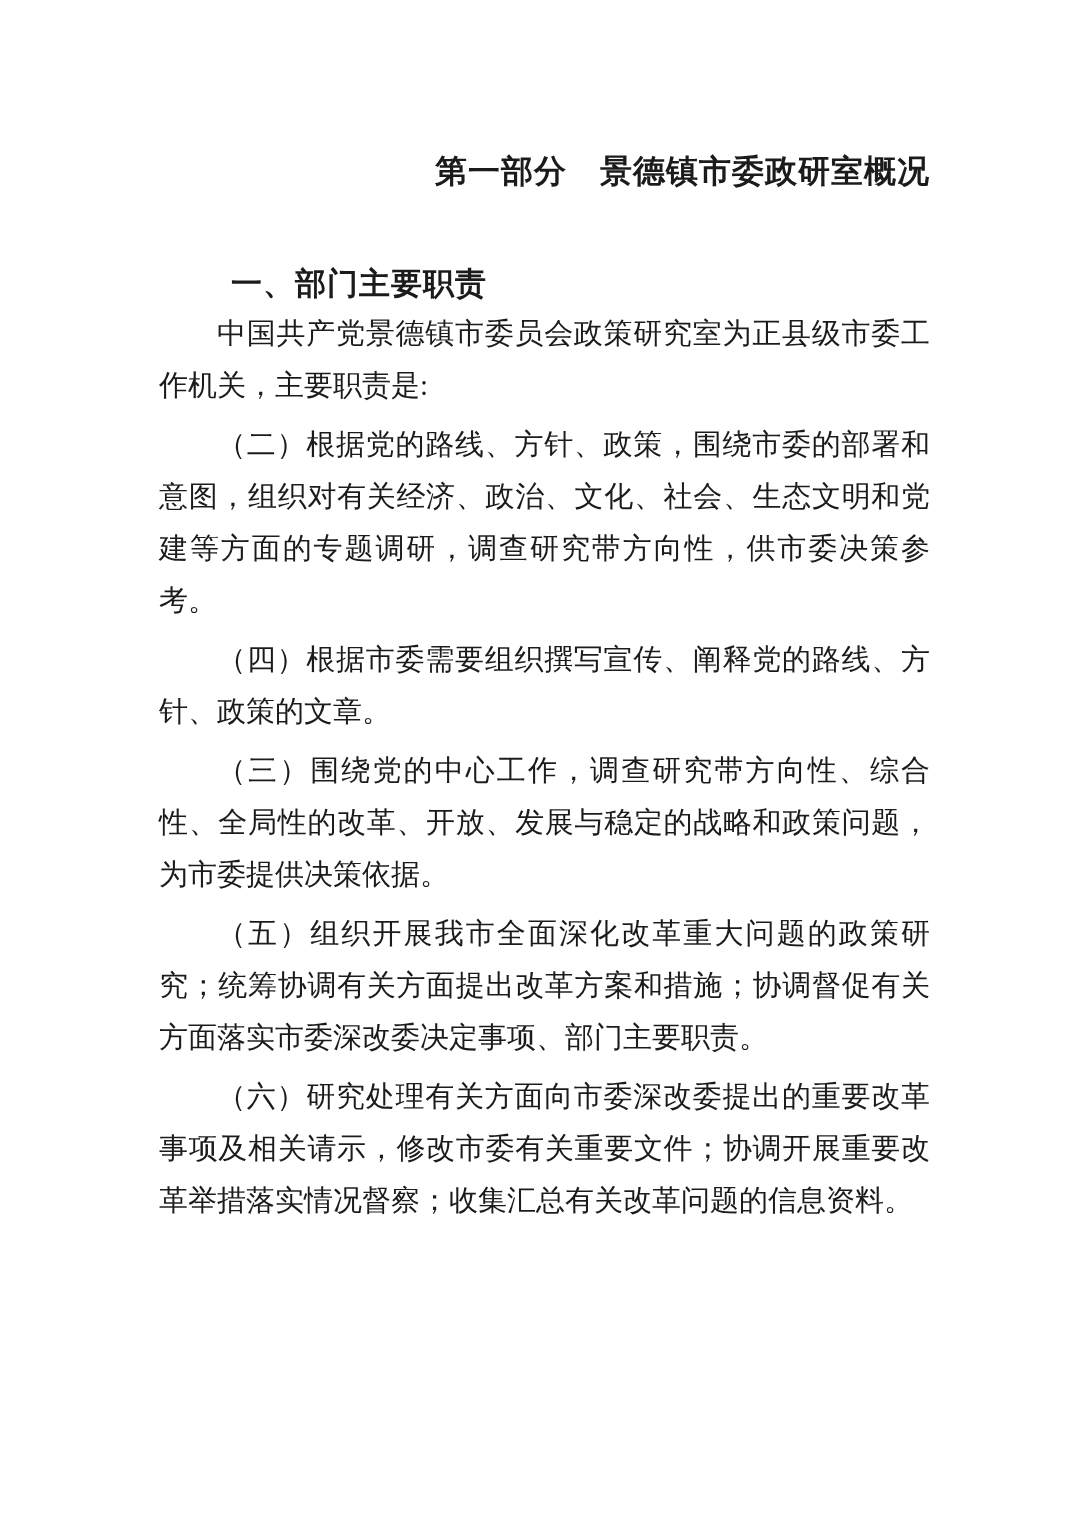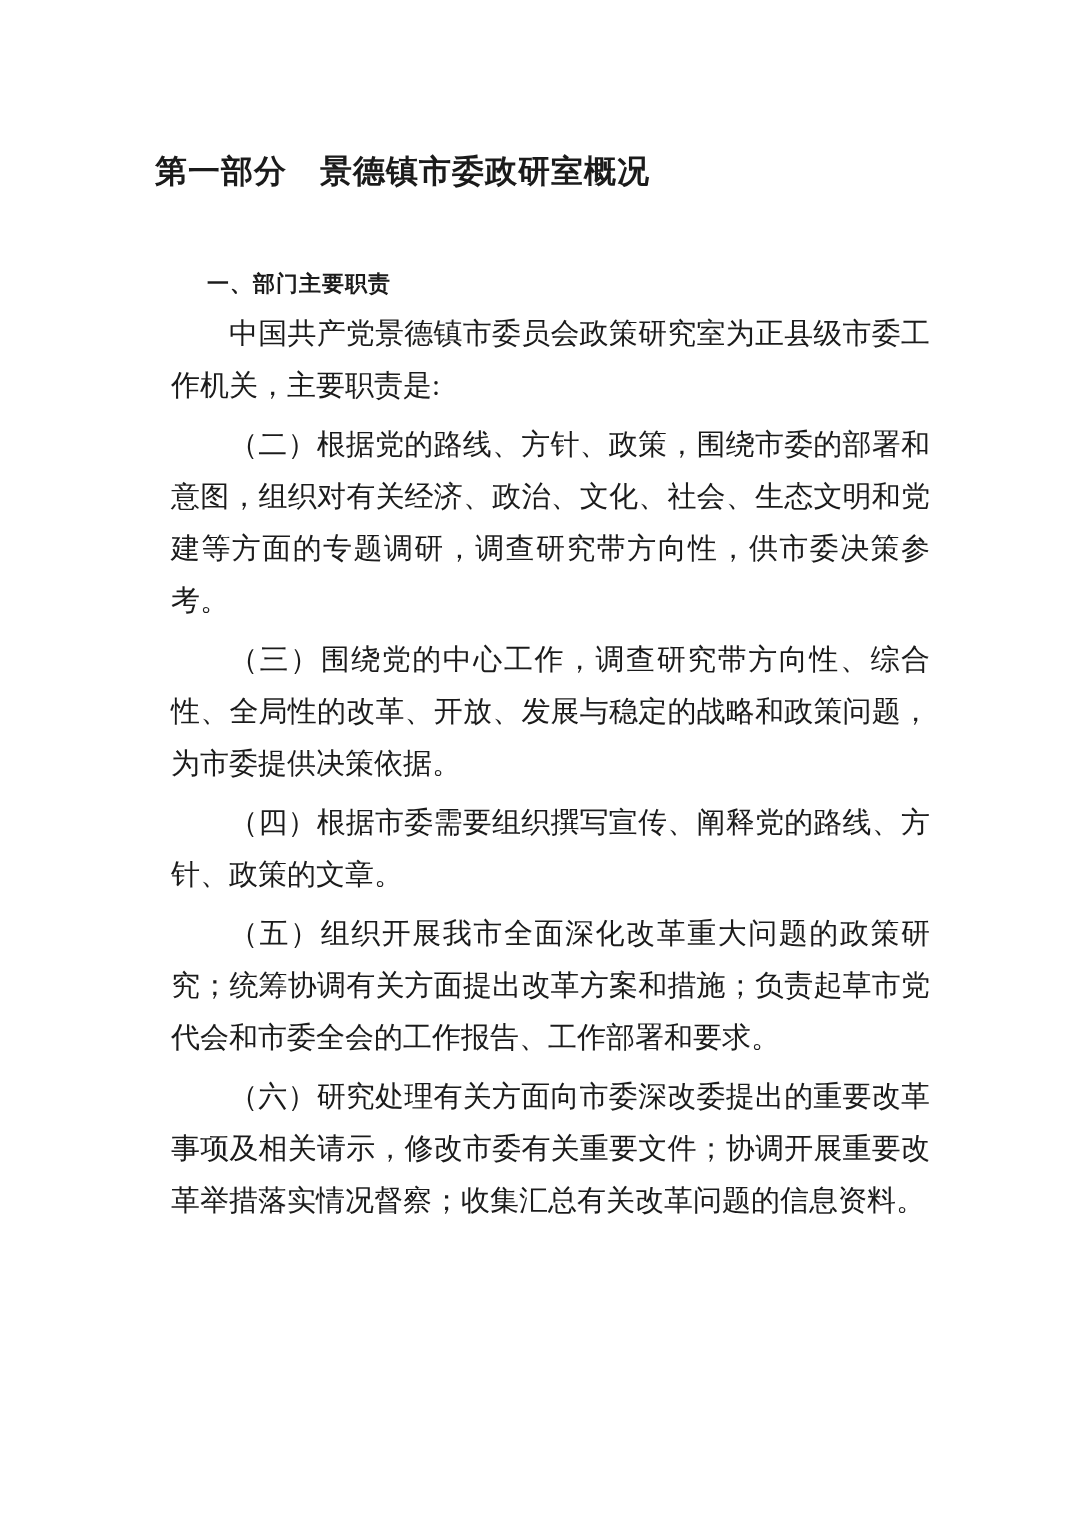--- a/index.html
+++ b/index.html
@@ -22,37 +22,37 @@
     left: 155px;
     top: 150px;
     width: 775px;
   }
   .doc-title {
     margin: 0;
     font-family: Liberation Serif, serif;
     font-weight: bold;
     font-size: 32px;
     line-height: 42px;
-    text-align: left;
+    text-align: right;
     letter-spacing: 1px;
     white-space: pre;
   }
   .section-heading {
-    margin: 74px 0 0 52px;
+    margin: 74px 0 0 76px;
     font-family: "Liberation Sans", "DejaVu Sans", sans-serif;
     font-weight: bold;
-    font-size: 22px;
+    font-size: 31px;
     line-height: 36px;
     letter-spacing: 1px;
   }
   .body-text {
     margin-top: 5px;
   }
   .para {
-    margin: 0 0 7px 16px;
+    margin: 0 0 7px 4px;
     font-size: 29px;
     line-height: 52px;
     text-align: justify;
     text-justify: inter-character;
     text-indent: 2em;
     word-break: normal;
     overflow-wrap: break-word;
   }
 </style>
 </head>
@@ -60,19 +60,19 @@
 
 <div class="page">
   <div class="content">
     <h1 class="doc-title">第一部分　景德镇市委政研室概况</h1>
 
     <h2 class="section-heading">一、部门主要职责</h2>
 
     <div class="body-text">
       <p class="para">中国共产党景德镇市委员会政策研究室为正县级市委工作机关，主要职责是:</p>
       <p class="para">（二）根据党的路线、方针、政策，围绕市委的部署和意图，组织对有关经济、政治、文化、社会、生态文明和党建等方面的专题调研，调查研究带方向性，供市委决策参考。</p>
+      <p class="para">（四）根据市委需要组织撰写宣传、阐释党的路线、方针、政策的文章。</p>
       <p class="para">（三）围绕党的中心工作，调查研究带方向性、综合性、全局性的改革、开放、发展与稳定的战略和政策问题，为市委提供决策依据。</p>
-      <p class="para">（四）根据市委需要组织撰写宣传、阐释党的路线、方针、政策的文章。</p>
-      <p class="para">（五）组织开展我市全面深化改革重大问题的政策研究；统筹协调有关方面提出改革方案和措施；负责起草市党代会和市委全会的工作报告、工作部署和要求。</p>
+      <p class="para">（五）组织开展我市全面深化改革重大问题的政策研究；统筹协调有关方面提出改革方案和措施；协调督促有关方面落实市委深改委决定事项、部门主要职责。</p>
       <p class="para">（六）研究处理有关方面向市委深改委提出的重要改革事项及相关请示，修改市委有关重要文件；协调开展重要改革举措落实情况督察；收集汇总有关改革问题的信息资料。</p>
     </div>
   </div>
 </div>
 
 </body></html>

